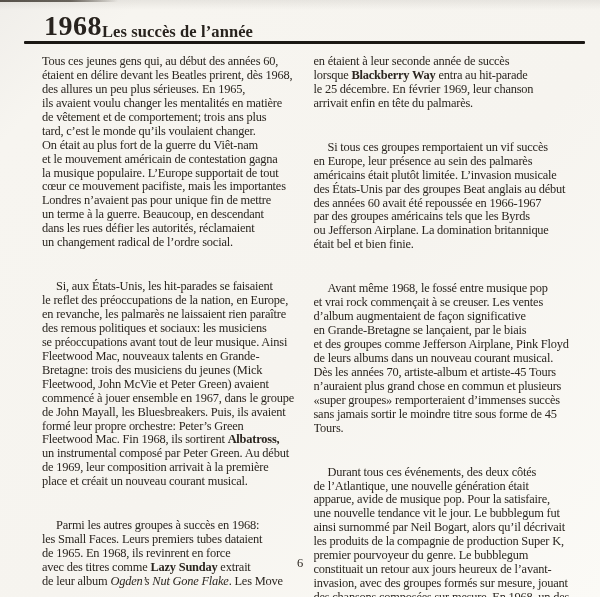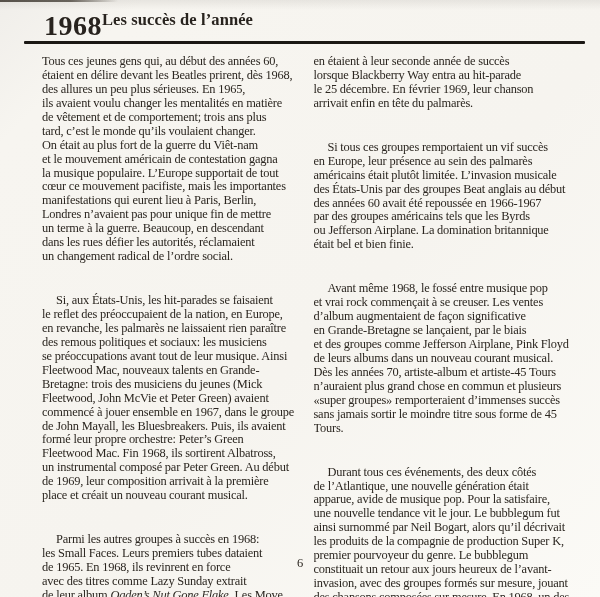--- a/index.html
+++ b/index.html
@@ -28,21 +28,21 @@
     top: 0; left: 0; right: 0;
     height: 10px;
     background: linear-gradient(180deg, rgba(90,85,78,0.10), rgba(90,85,78,0));
     pointer-events: none;
   }
   .header {
     position: absolute;
     left: 44px;
     top: 10px;
     display: flex;
-    align-items: flex-start;
+    align-items: flex-end;
     white-space: nowrap;
   }
   .header .year {
     font-size: 28px;
     font-weight: bold;
     letter-spacing: 0.5px;
   }
   .header .title {
     font-size: 16.5px;
     font-weight: bold;
@@ -72,21 +72,21 @@
     font-size: 12.4px;
     letter-spacing: -0.2px;
     color: #2b2620;
   }
   .line {
     line-height: 13.95px;
     height: 13.95px;
     white-space: nowrap;
   }
   .line.indent { padding-left: 14px; margin-top: 30px; }
-  .b { font-weight: normal; }
+  .b { font-weight: bold; }
   .i { font-style: italic; }
   .footer {
     position: absolute;
     top: 556px;
     left: 0;
     width: 100%;
     text-align: center;
     font-size: 12.5px;
     color: #2b2620;
   }
@@ -111,29 +111,28 @@
           <div class="line">Tous ces jeunes gens qui, au début des années 60,</div>
           <div class="line">étaient en délire devant les Beatles prirent, dès 1968,</div>
           <div class="line">des allures un peu plus sérieuses. En 1965,</div>
           <div class="line">ils avaient voulu changer les mentalités en matière</div>
           <div class="line">de vêtement et de comportement; trois ans plus</div>
           <div class="line">tard, c’est le monde qu’ils voulaient changer.</div>
           <div class="line">On était au plus fort de la guerre du Viêt-nam</div>
           <div class="line">et le mouvement américain de contestation gagna</div>
           <div class="line">la musique populaire. L’Europe supportait de tout</div>
           <div class="line">cœur ce mouvement pacifiste, mais les importantes</div>
-          <div class="line">manifestations qui eurent lieu à Paris, Berlin,</div>
           <div class="line">Londres n’avaient pas pour unique fin de mettre</div>
           <div class="line">un terme à la guerre. Beaucoup, en descendant</div>
           <div class="line">dans les rues défier les autorités, réclamaient</div>
           <div class="line">un changement radical de l’ordre social.</div>
         </div>
         <div class="para">
           <div class="line indent">Si, aux États-Unis, les hit-parades se faisaient</div>
-          <div class="line">le reflet des préoccupaient de la nation, en Europe,</div>
+          <div class="line">le reflet des préoccupations de la nation, en Europe,</div>
           <div class="line">en revanche, les palmarès ne laissaient rien paraître</div>
           <div class="line">des remous politiques et sociaux: les musiciens</div>
           <div class="line">se préoccupations avant tout de leur musique. Ainsi</div>
           <div class="line">Fleetwood Mac, nouveaux talents en Grande-</div>
           <div class="line">Bretagne: trois des musiciens du jeunes (Mick</div>
           <div class="line">Fleetwood, John McVie et Peter Green) avaient</div>
           <div class="line">commencé à jouer ensemble en 1967, dans le groupe</div>
           <div class="line">de John Mayall, les Bluesbreakers. Puis, ils avaient</div>
           <div class="line">formé leur propre orchestre: Peter’s Green</div>
           <div class="line">Fleetwood Mac. Fin 1968, ils sortirent <span class="b">Albatross,</span></div>

